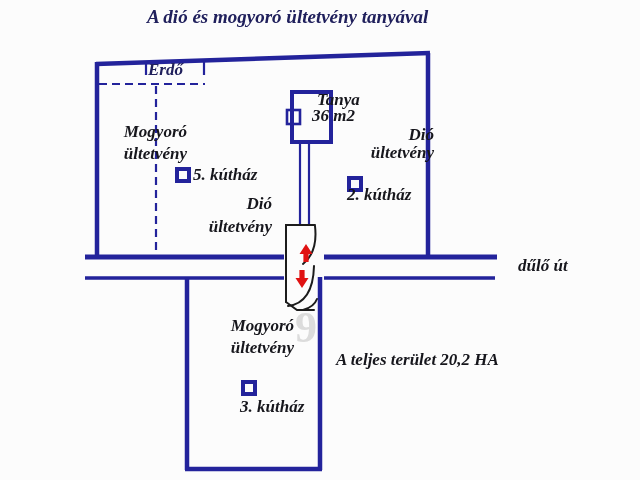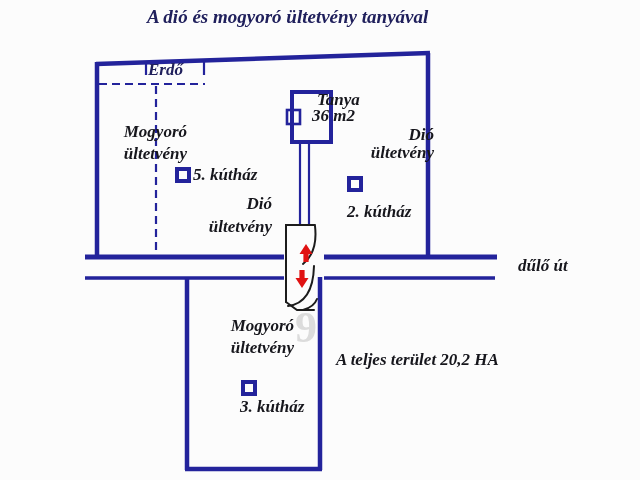--- a/index.html
+++ b/index.html
@@ -97,21 +97,21 @@
   </div>
 
   <span class="txt lbl" style="left:301px;top:91px;margin-left:16px;">Tanya</span>
   <span class="txt lbl" style="left:312px;top:107px;">36 m2</span>
 
   <div class="txt lbl two-line tight" style="left:336px;top:126px;width:98px;">
     <div>Dió</div>
     <div>ültetvény</div>
   </div>
 
-  <span class="txt lbl" style="left:347px;top:203px;">2. kútház</span>
+  <span class="txt lbl" style="left:347px;top:186px;">2. kútház</span>
 
   <span class="txt lbl" style="left:498px;top:257px;margin-left:20px;">dűlő út</span>
 
   <div class="txt lbl two-line" style="left:198px;top:315px;width:96px;">
     <div>Mogyoró</div>
     <div class="l2">ültetvény</div>
   </div>
 
   <span class="txt lbl" style="left:336px;top:351px;">A teljes terület 20,2 HA</span>
 

